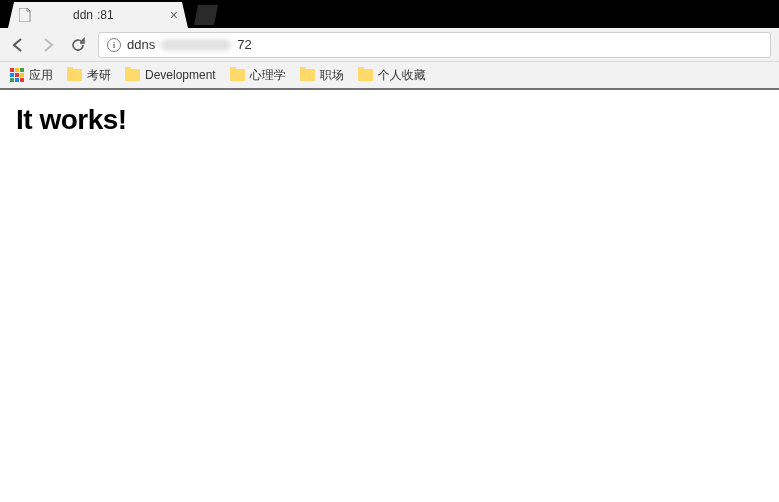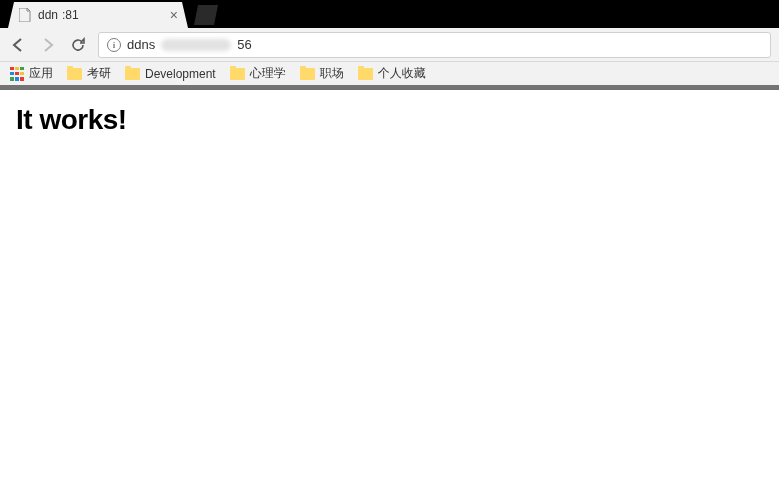--- a/index.html
+++ b/index.html
@@ -23,20 +23,21 @@
       margin-left: 8px;
       display: flex;
       align-items: center;
       padding: 0 28px 0 10px;
       font-size: 12px;
       color: #333;
       min-width: 180px;
       border-top-left-radius: 3px;
       border-top-right-radius: 3px;
       clip-path: polygon(6px 0, calc(100% - 6px) 0, 100% 100%, 0 100%);
+      gap: 35px;
     }
     .tab-favicon {
       width: 14px;
       height: 14px;
       margin-right: 6px;
       display: flex;
       align-items: center;
       justify-content: center;
     }
     .tab-title { white-space: nowrap; overflow: hidden; text-overflow: ellipsis; flex: 1; }
@@ -110,21 +111,21 @@
     .url-redact {
       width: 70px;
       height: 12px;
       background: #e2e2e2;
       border-radius: 6px;
       filter: blur(2px);
     }
     .bookmarks {
       height: 28px;
       background: #f2f2f2;
-      border-bottom: 5px solid #737373;
+      border-bottom: 2px solid #737373;
       display: flex;
       align-items: center;
       padding: 0 10px;
       gap: 14px;
       font-size: 12px;
       color: #333;
     }
     .apps-icon {
       width: 14px;
       height: 14px;
@@ -194,21 +195,21 @@
   </div>
   <div class="nav-btn">
     <svg width="16" height="16" viewBox="0 0 16 16">
         <path d="M13 8a5 5 0 1 1-1.5-3.5L14 2v4h-4" fill="none" stroke="#5a5a5a" stroke-width="1.6"></path>
       </svg>
   </div>
   <div class="omnibox">
     <span class="info-icon">i</span>
     <span>ddns</span>
     <span class="url-redact"></span>
-    <span>56</span>
+    <span>72</span>
   </div>
 </div>
 
 <div class="bookmarks">
   <div class="bm-item">
     <span class="apps-icon">
       <span style="background:#e53935"></span>
         <span style="background:#fbc02d"></span>
         <span style="background:#43a047"></span>
       <span style="background:#1e88e5"></span>

